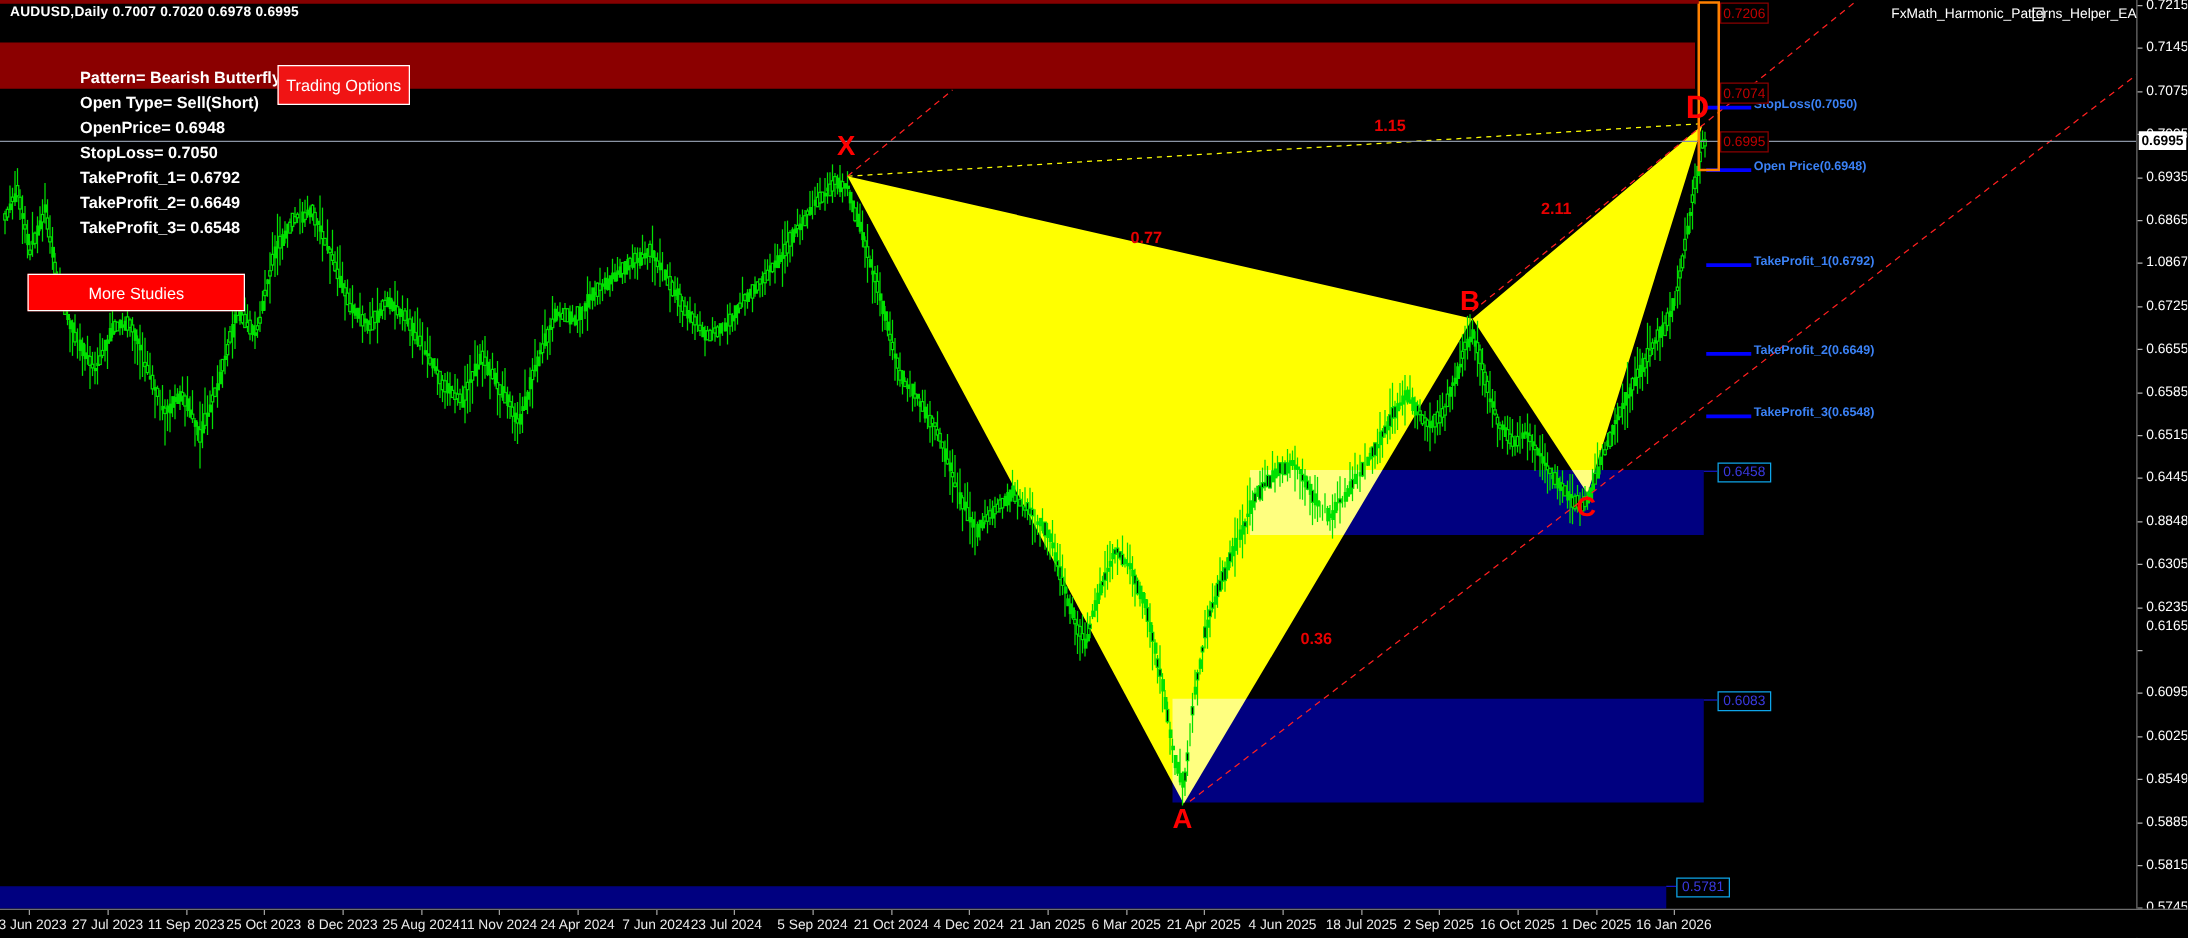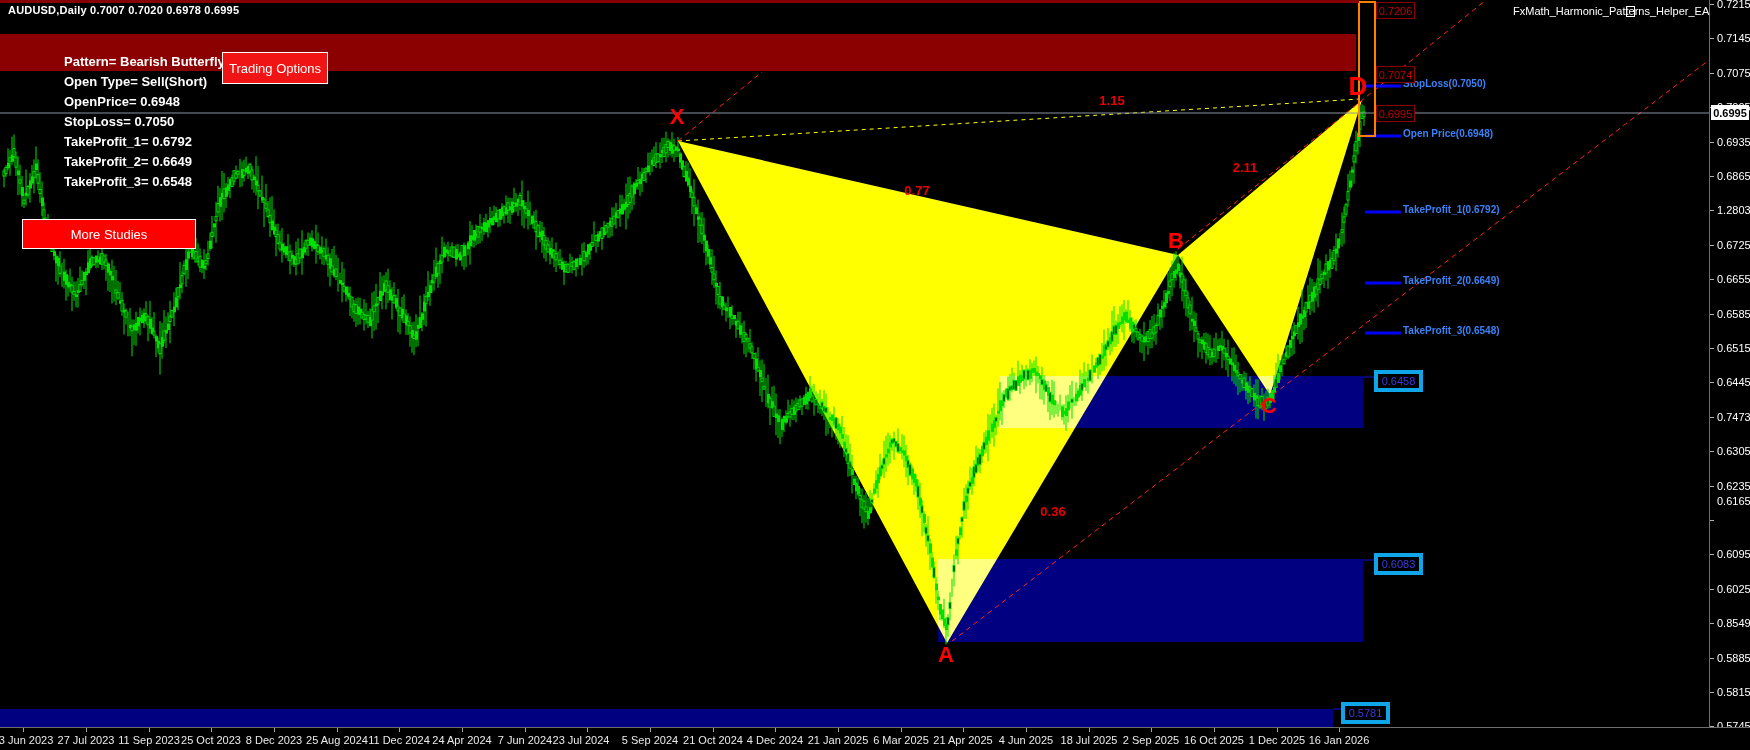--- a/index.html
+++ b/index.html
@@ -22,21 +22,21 @@
   .ptick{position:absolute;left:7px;color:#fff;font-size:11px;}
   .pmark{position:absolute;left:0;width:4px;height:1px;background:#b0b0b0;}
   #cur-price-box{position:absolute;left:1px;top:105px;width:38px;height:15px;background:#fff;color:#000;
                  font-size:11px;font-weight:700;display:flex;align-items:center;justify-content:center;z-index:6;}
   #time-axis{left:0;top:727px;width:1750px;height:23px;background:#000;border-top:1px solid #6e6e6e;z-index:3;}
   .dtick{position:absolute;top:6px;width:84px;margin-left:-42px;text-align:center;color:#eaeaea;font-size:11px;white-space:nowrap;}
   .dmark{position:absolute;top:0;width:1px;height:4px;background:#a0a0a0;}
   .level-text{position:absolute;color:#3b82f6;font-size:10px;font-weight:700;white-space:nowrap;z-index:4;}
   .marker-box{position:absolute;left:1376px;width:37px;height:15px;border:1px solid #8B0000;color:#c00000;
               background:#000;font-size:11px;display:flex;align-items:center;justify-content:center;z-index:4;}
-  .zone-label{position:absolute;width:41px;height:14px;border:4px solid #0ea5e9;color:#3a3ae0;background:#000;
+  .zone-label{position:absolute;width:41px;height:14px;border:1px solid #0ea5e9;color:#3a3ae0;background:#000;
               font-size:11px;display:flex;align-items:center;justify-content:center;z-index:4;}
   .ratio-label{position:absolute;color:#E80000;font-size:13px;font-weight:700;transform:translate(-50%,-50%);z-index:4;}
   .pt-letter{position:absolute;color:#FF0000;font-size:22px;font-weight:700;transform:translate(-50%,-50%);z-index:4;}
   .pt-letter.big{font-size:26px;}
 </style>
 </head>
 <body>
 
 <div id="stage">
   <svg id="chart-svg" width="1750" height="750">
@@ -1414,33 +1414,33 @@
       <div class="ptick" style="top: 32px;">0.7145</div>
       <div class="pmark" style="top: 38px;"></div>
       <div class="ptick" style="top: 67px;">0.7075</div>
       <div class="pmark" style="top: 73px;"></div>
       <div class="ptick" style="top: 101px;">0.7005</div>
       <div class="pmark" style="top: 107px;"></div>
       <div class="ptick" style="top: 136px;">0.6935</div>
       <div class="pmark" style="top: 142px;"></div>
       <div class="ptick" style="top: 170px;">0.6865</div>
       <div class="pmark" style="top: 176px;"></div>
-      <div class="ptick" style="top: 204px;">1.2803</div>
+      <div class="ptick" style="top: 204px;">1.0867</div>
       <div class="pmark" style="top: 210px;"></div>
       <div class="ptick" style="top: 239px;">0.6725</div>
       <div class="pmark" style="top: 245px;"></div>
       <div class="ptick" style="top: 273px;">0.6655</div>
       <div class="pmark" style="top: 279px;"></div>
       <div class="ptick" style="top: 308px;">0.6585</div>
       <div class="pmark" style="top: 314px;"></div>
       <div class="ptick" style="top: 342px;">0.6515</div>
       <div class="pmark" style="top: 348px;"></div>
       <div class="ptick" style="top: 376px;">0.6445</div>
       <div class="pmark" style="top: 382px;"></div>
-      <div class="ptick" style="top: 411px;">0.7473</div>
+      <div class="ptick" style="top: 411px;">0.8848</div>
       <div class="pmark" style="top: 417px;"></div>
       <div class="ptick" style="top: 445px;">0.6305</div>
       <div class="pmark" style="top: 451px;"></div>
       <div class="ptick" style="top: 480px;">0.6235</div>
       <div class="pmark" style="top: 486px;"></div>
       <div class="ptick" style="top: 495px;">0.6165</div>
       <div class="pmark" style="top: 520px;"></div>
       <div class="ptick" style="top: 548px;">0.6095</div>
       <div class="pmark" style="top: 554px;"></div>
       <div class="ptick" style="top: 583px;">0.6025</div>
@@ -1461,21 +1461,21 @@
       <div class="dtick" style="left: 86px;">27 Jul 2023</div>
       <div class="dmark" style="left: 86px;"></div>
       <div class="dtick" style="left: 149px;">11 Sep 2023</div>
       <div class="dmark" style="left: 149px;"></div>
       <div class="dtick" style="left: 211px;">25 Oct 2023</div>
       <div class="dmark" style="left: 211px;"></div>
       <div class="dtick" style="left: 274px;">8 Dec 2023</div>
       <div class="dmark" style="left: 274px;"></div>
       <div class="dtick" style="left: 337px;">25 Aug 2024</div>
       <div class="dmark" style="left: 337px;"></div>
-      <div class="dtick" style="left: 399px;">11 Dec 2024</div>
+      <div class="dtick" style="left: 399px;">11 Nov 2024</div>
       <div class="dmark" style="left: 399px;"></div>
       <div class="dtick" style="left: 462px;">24 Apr 2024</div>
       <div class="dmark" style="left: 462px;"></div>
       <div class="dtick" style="left: 525px;">7 Jun 2024</div>
       <div class="dmark" style="left: 525px;"></div>
       <div class="dtick" style="left: 552px; padding-left: 29px;">23 Jul 2024</div>
       <div class="dmark" style="left: 587px;"></div>
       <div class="dtick" style="left: 650px;">5 Sep 2024</div>
       <div class="dmark" style="left: 650px;"></div>
       <div class="dtick" style="left: 713px;">21 Oct 2024</div>

